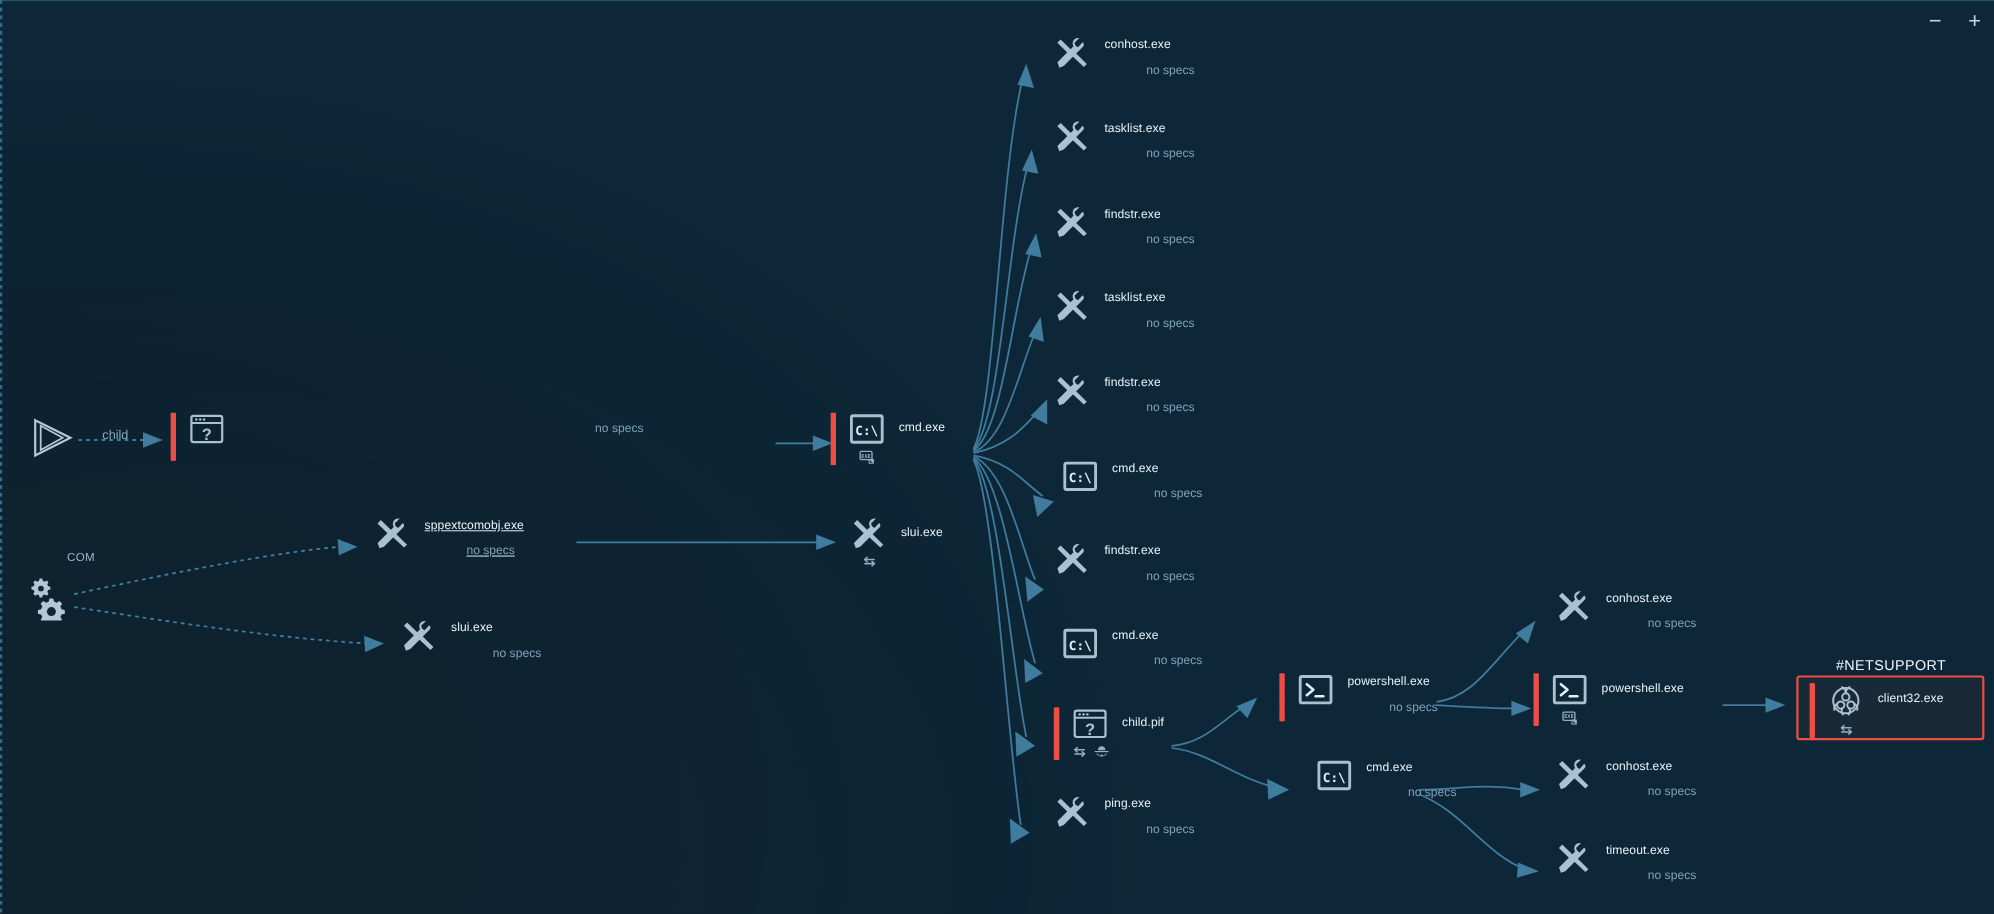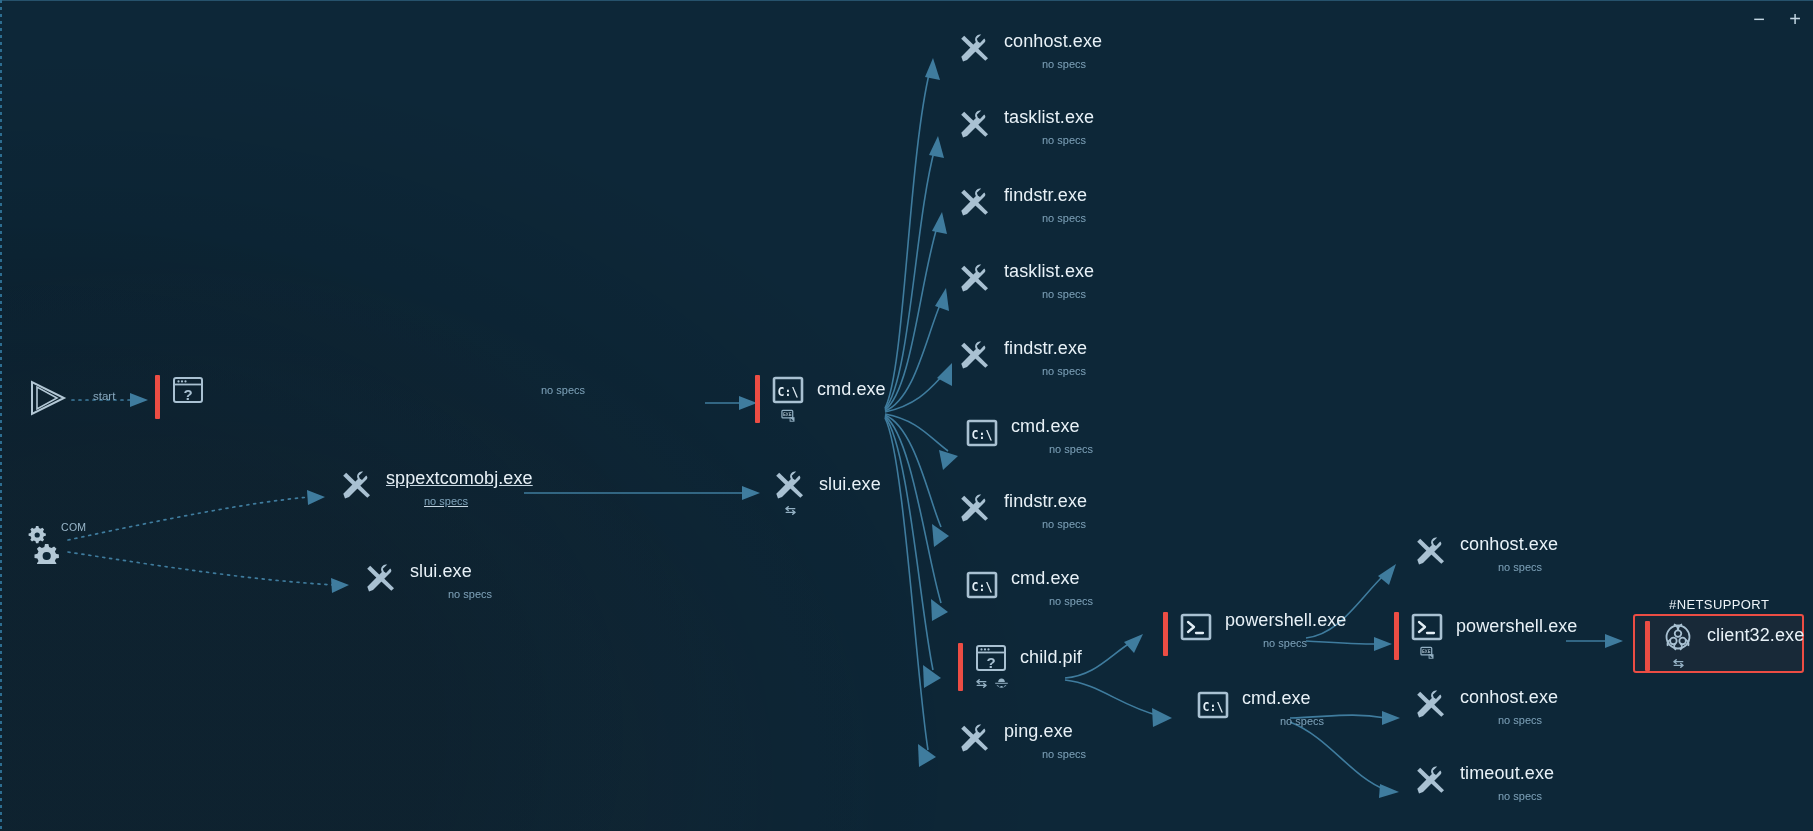--- a/index.html
+++ b/index.html
@@ -37,21 +37,21 @@
   .redbar{width:5px;align-self:stretch;background:#ec4d44;margin-right:8px;border-radius:1px;min-height:44px;}
   .redbar.dot{
     background-image:linear-gradient(#ec4d44 72%, rgba(236,77,68,.35) 0);
     background-size:5px 5px;
   }
   .icowrap{width:40px;display:flex;flex-direction:column;align-items:center;flex:0 0 auto;}
   .ico{width:34px;height:30px;display:block;}
   .badges{display:flex;gap:5px;align-items:center;margin-top:3px;height:15px;}
   .badge{width:15px;height:15px;display:block;opacity:.95;}
   .txt{margin-left:9px;display:flex;flex-direction:column;}
-  .nm{font-size:18px;color:#e8f1f7;line-height:16px;white-space:nowrap;letter-spacing:.1px;}
+  .nm{font-size:11px;color:#e8f1f7;line-height:16px;white-space:nowrap;letter-spacing:.1px;}
   .sub{font-size:11px;color:#7fa3ba;margin-top:9px;margin-left:14px;white-space:nowrap;padding-left:24px;}
   .node.nosub .nm{margin-top:6px;}
 
   
   .threatbox{
     position:absolute;border:2px solid #ec4d44;border-radius:3px;
     background:rgba(236,77,68,.05);
   }
   .threat-tag{
     position:absolute;font-size:13px;color:#eef4f8;letter-spacing:.4px;white-space:nowrap;
@@ -142,33 +142,33 @@
     <path class="ln" d="M1566,641 L1608,641"></path>
     <polygon class="ah" points="1605,634 1623,641 1605,648"></polygon>
   </svg>
 
   <div class="origin" style="left:24px;top:376px;">
     <svg width="46" height="44" viewBox="0 0 46 44">
       <path d="M8 6 L8 38 L40 22 Z" fill="none" stroke="#b3c8d6" stroke-width="2"></path>
       <path d="M13 11 L13 33 L33 22 Z" fill="none" stroke="#b3c8d6" stroke-width="1.6"></path>
     </svg>
   </div>
-  <div class="startlabel" style="left:93px;top:390px;">start</div>
+  <div class="startlabel" style="left:93px;top:390px;">child</div>
 
   <div class="origin" style="left:24px;top:518px;">
     <svg width="46" height="46" viewBox="0 0 46 46">
       <g fill="#b3c8d6">
         <path d="M12 8 l2.4 0 .5 2 1.7 .8 1.8-1.1 1.7 1.7-1.1 1.8 .8 1.7 2 .5 0 2.4-2 .5-.8 1.7 1.1 1.8-1.7 1.7-1.8-1.1-1.7 .8-.5 2-2.4 0-.5-2-1.7-.8-1.8 1.1-1.7-1.7 1.1-1.8-.8-1.7-2-.5 0-2.4 2-.5 .8-1.7-1.1-1.8 1.7-1.7 1.8 1.1 1.7-.8z"></path>
         <circle cx="13.2" cy="17" r="2.6" fill="#0d2738"></circle>
         <path d="M21 26 l3.4 0 .7 2.9 2.4 1.1 2.6-1.6 2.4 2.4-1.6 2.6 1.1 2.4 2.9 .7 0 3.4-2.9 .7-1.1 2.4 1.6 2.6-2.4 2.4-2.6-1.6-2.4 1.1-.7 2.9-3.4 0-.7-2.9-2.4-1.1-2.6 1.6-2.4-2.4 1.6-2.6-1.1-2.4-2.9-.7 0-3.4 2.9-.7 1.1-2.4-1.6-2.6 2.4-2.4 2.6 1.6 2.4-1.1z"></path>
         <circle cx="22.7" cy="38" r="4.1" fill="#0d2738"></circle>
       </g>
     </svg>
   </div>
-  <div class="comlabel" style="left:61px;top:521px;">COM</div>
+  <div class="comlabel" style="left:61px;top:501px;">COM</div>
 
   <div class="threat-tag" style="left:1669px;top:597px;">#NETSUPPORT</div>
   <div class="threatbox" style="left:1633px;top:614px;width:167px;height:55px;"></div>
 
   <div id="nodes">
       <div class="node" style="left: 155px; top: 375px;">
         <div class="redbar dot"></div>
         <div class="icowrap">
           <span>
             <svg class="ico" viewBox="0 0 34 30">

